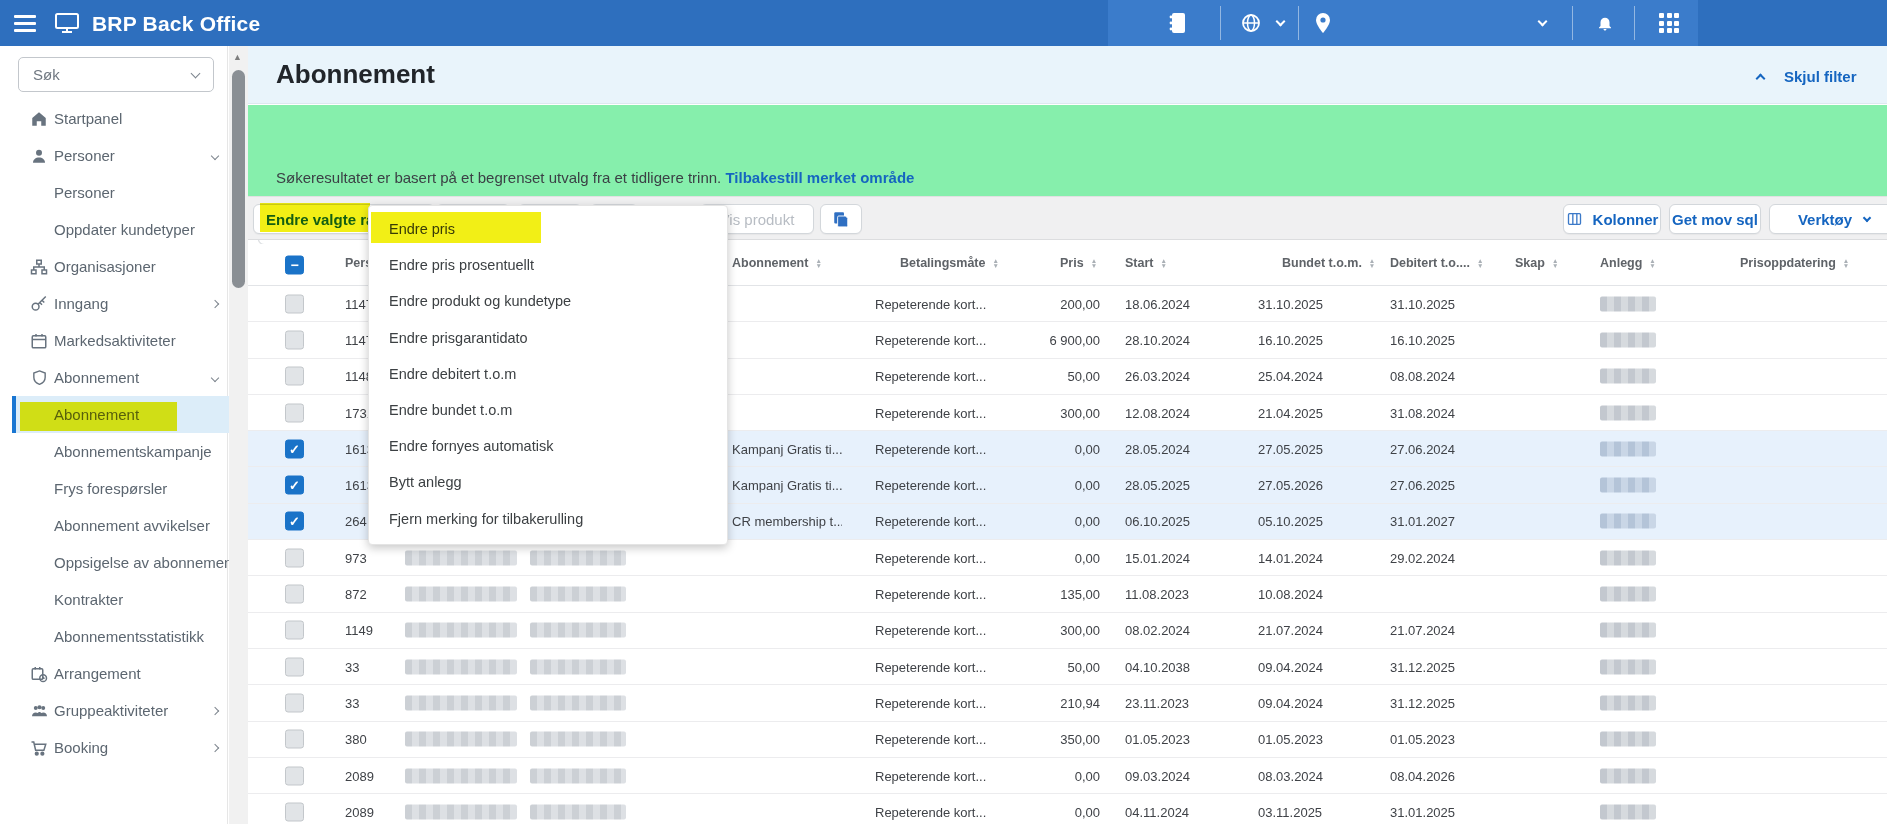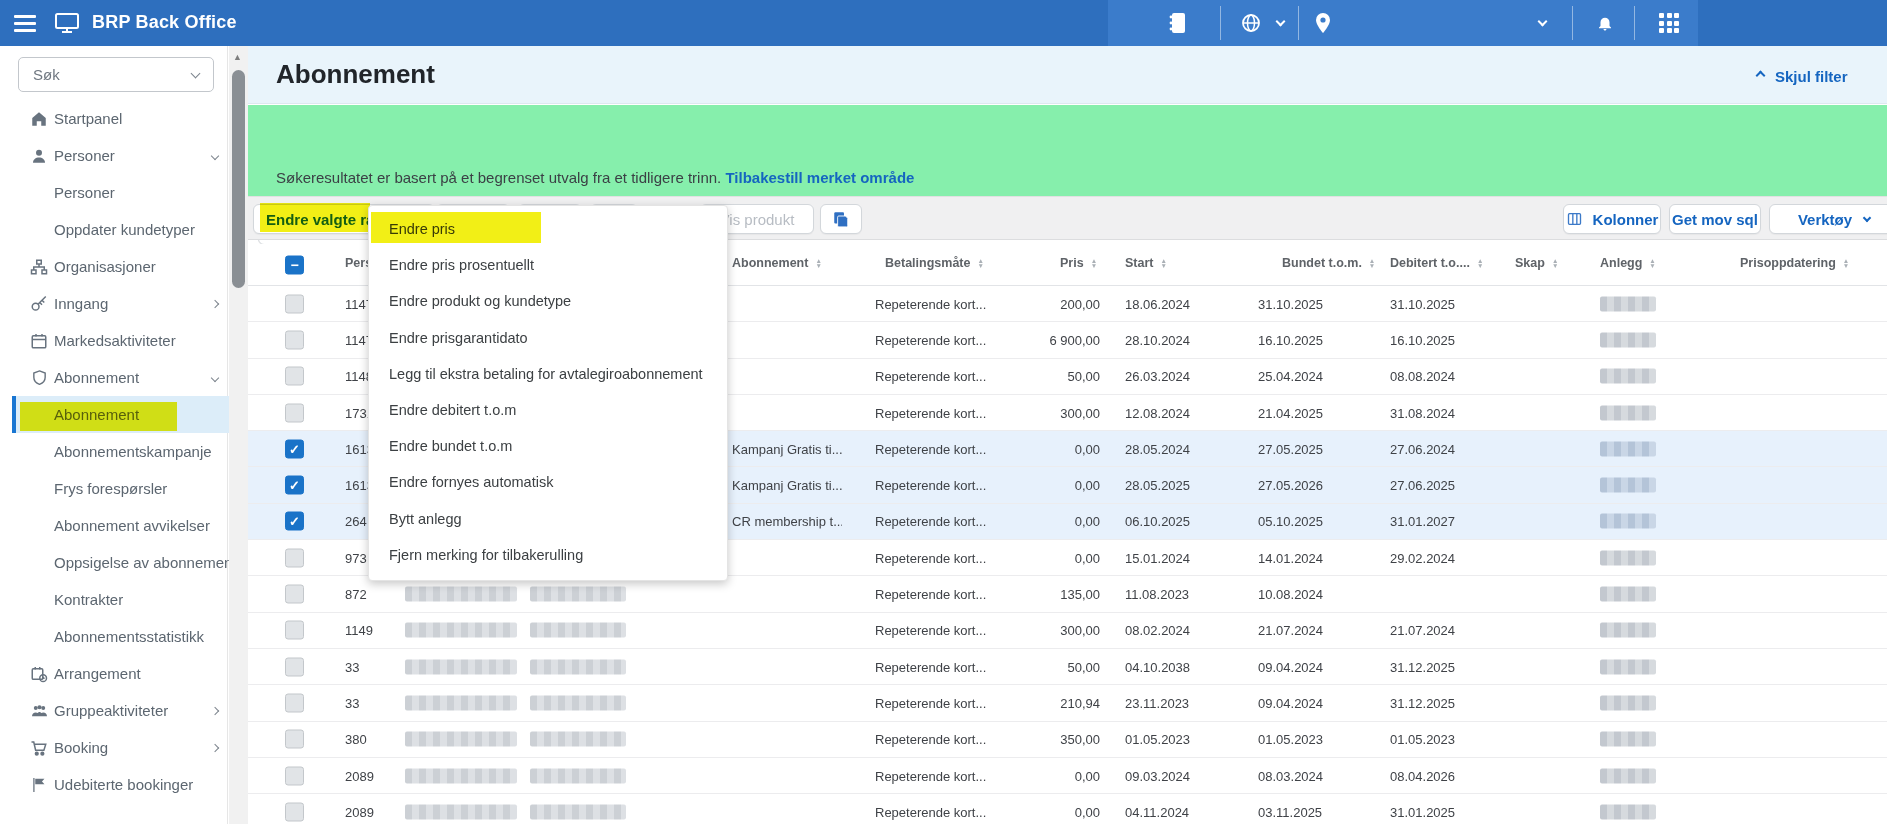--- a/index.html
+++ b/index.html
@@ -5,21 +5,21 @@
   * { margin:0; padding:0; box-sizing:border-box; }
   html,body { width:1887px; height:824px; overflow:hidden;
     font-family:"Liberation Sans", sans-serif; background:#fff; }
   #app { position:relative; width:1887px; height:824px; overflow:hidden; }
 
   
   .topbar { position:absolute; left:0; top:0; width:1887px; height:46px; background:#2e6fbe; z-index:80; }
   .topbar .burger { position:absolute; left:14px; top:13px; width:22px; height:20px; cursor:pointer; }
   .topbar .burger i { position:absolute; left:0; width:22px; height:2.5px; background:#fff; border-radius:1px; }
   .topbar .burger i:nth-child(1){top:2px} .topbar .burger i:nth-child(2){top:9px} .topbar .burger i:nth-child(3){top:16px}
-  .topbar .app-title { position:absolute; left:92px; top:12px; color:#fff; font-size:18px; font-weight:700; letter-spacing:.2px; }
+  .topbar .app-title { position:absolute; left:92px; top:12px; color:#fff; font-size:21px; font-weight:700; letter-spacing:.2px; }
   .tb-icon { position:absolute; top:0; height:46px; display:flex; align-items:center; justify-content:center; color:#fff; }
   .tb-group { position:absolute; left:1108px; top:0; width:590px; height:46px; background:#3b7ccb; }
   .tb-sep { position:absolute; top:6px; width:1px; height:34px; background:rgba(255,255,255,.45); }
   .chev { display:inline-block; width:8px; height:8px; border-right:2px solid currentColor; border-bottom:2px solid currentColor; }
   .chev.down { transform:rotate(45deg); }
   .chev.right { transform:rotate(-45deg); }
   .chev.up { transform:rotate(-135deg); }
   .grid-icon { display:grid; grid-template-columns:repeat(3,5px); grid-gap:2.5px; }
   .grid-icon b { width:5px; height:5px; background:#fff; border-radius:1px; }
 
@@ -33,21 +33,21 @@
   .nav-item .ic { position:absolute; left:17px; width:20px; height:20px; display:flex; align-items:center; justify-content:center; color:#68737f; }
   .nav-item .lbl { position:absolute; left:42px; white-space:nowrap; }
   .nav-item .chev { position:absolute; right:22px; color:#7c848d; width:6px; height:6px; border-width:1.6px; }
   .nav-item.active { background:#dcedf9; }
   .nav-item.active::before { content:""; position:absolute; left:0; top:0; width:4px; height:37px; background:#1976d2; }
 
   
   .main { position:absolute; left:248px; top:46px; width:1639px; height:778px; background:#fff; overflow:hidden; z-index:10; }
   .band1 { position:absolute; left:0; top:0; width:1639px; height:58px; background:#e9f4fb; border-bottom:1px solid #dde8ef; }
   .page-title { position:absolute; left:28px; top:13px; font-size:26px; font-weight:700; color:#21252a; }
-  .hide-filter { position:absolute; left:1509px; top:22px; color:#1565c0; font-size:15px; font-weight:700; white-space:nowrap; cursor:pointer; display:flex; gap:11px; }
+  .hide-filter { position:absolute; left:1509px; top:22px; color:#1565c0; font-size:15px; font-weight:700; white-space:nowrap; cursor:pointer; display:flex; align-items:center; gap:20px; }
   .hide-filter .chev { width:7px; height:7px; margin-top:4px; }
   .band2 { position:absolute; left:0; top:59px; width:1639px; height:91px; background:#86efac; }
   .notice { position:absolute; left:28px; top:64px; font-size:15px; color:#3b4045; }
   .notice a { color:#1565c0; font-weight:700; text-decoration:none; cursor:pointer; }
   .btn { display:flex; align-items:center; justify-content:center; gap:10px; background:#fff; border:1px solid #d3d7db; border-radius:6px;
      color:#1565c0; font-size:15px; font-weight:700; cursor:pointer; box-shadow:0 1px 1px rgba(0,0,0,.04); white-space:nowrap; }
   .adv-btn { position:absolute; left:10px; top:106px; width:172px; height:34px; }
   .adv-btn .chev { width:7px; height:7px; margin-top:-4px; }
   .toolbar { position:absolute; left:0; top:150px; width:1639px; height:44px; background:#f0f0f1; border-top:1px solid #e1e1e2; border-bottom:1px solid #dcdddf; }
   .toolbar .btn { position:absolute; top:7px; height:30px; }
@@ -298,28 +298,20 @@
         <span class="ic">
             <svg width="18" height="18" viewBox="0 0 24 24" fill="none" stroke="#68737f" stroke-width="2">
               <path d="M2 4h3l2.5 11h11L21 7H6"></path>
               <circle cx="9" cy="19.5" r="1.8" fill="#68737f"></circle>
               <circle cx="16.5" cy="19.5" r="1.8" fill="#68737f"></circle>
             </svg>
           </span>
         <span class="lbl">Booking</span>
         <span class="chev right"></span>
       </div>
-      <div class="nav-item">
-        <span class="ic">
-            <svg width="17" height="18" viewBox="0 0 24 24" fill="#68737f">
-              <path d="M5 2v20h-1.8V2zM6 3h13l-3.5 4L19 11H6z"></path>
-            </svg>
-          </span>
-        <span class="lbl">Udebiterte bookinger</span>
-      </div>
     </div>
   </div>
 
   <div class="scrollbar">
     <div class="arrow">▲</div>
     <div class="thumb"></div>
   </div>
 
   <div class="main">
     <div class="band1">
@@ -380,21 +372,21 @@
     <div class="table">
       <div class="thead">
         <span class="cb indeterminate" style="top:21px;"></span>
         <span class="th" style="left:97px;">
             <span>Person-</span>
           </span>
         <span class="th" style="left:484px;">
             <span>Abonnement</span>
             <span class="sort">▲<br>▼</span>
           </span>
-        <span class="th" style="left:637px;">
+        <span class="th" style="left:652px;">
             <span>Betalingsmåte</span>
             <span class="sort">▲<br>▼</span>
           </span>
         <span class="th" style="left:812px;">
             <span>Pris</span>
             <span class="sort">▲<br>▼</span>
           </span>
         <span class="th" style="left:877px;">
             <span>Start</span>
             <span class="sort">▲<br>▼</span>
@@ -639,21 +631,20 @@
   <div class="menu">
 
       <div class="menu-item">Endre pris</div>
 
       <div class="menu-item">Endre pris prosentuellt</div>
 
       <div class="menu-item">Endre produkt og kundetype</div>
 
       <div class="menu-item">Endre prisgarantidato</div>
 
-      <div class="menu-item">Legg til ekstra betaling for avtalegiroabonnement</div>
 
       <div class="menu-item">Endre debitert t.o.m</div>
 
       <div class="menu-item">Endre bundet t.o.m</div>
 
       <div class="menu-item">Endre fornyes automatisk</div>
 
       <div class="menu-item">Bytt anlegg</div>
 
       <div class="menu-item">Fjern merking for tilbakerulling</div>

